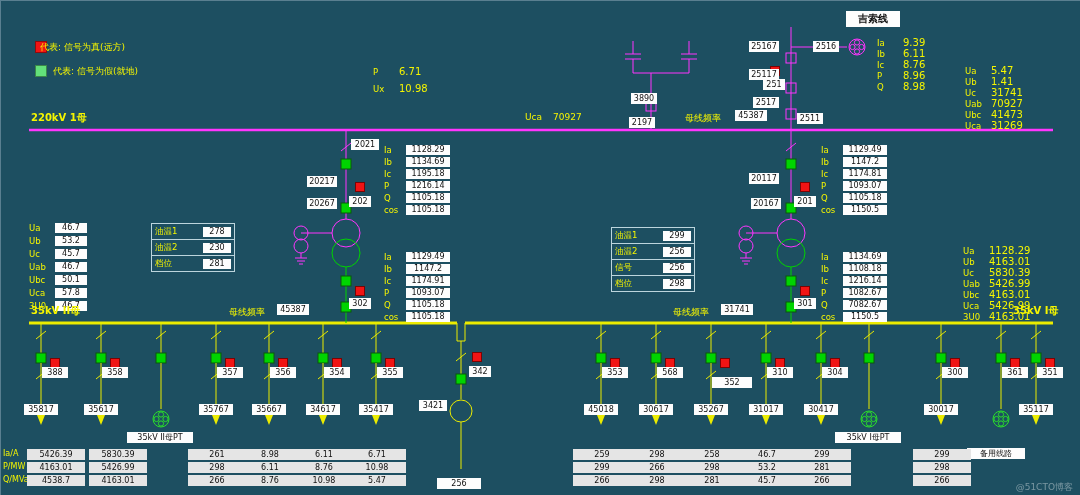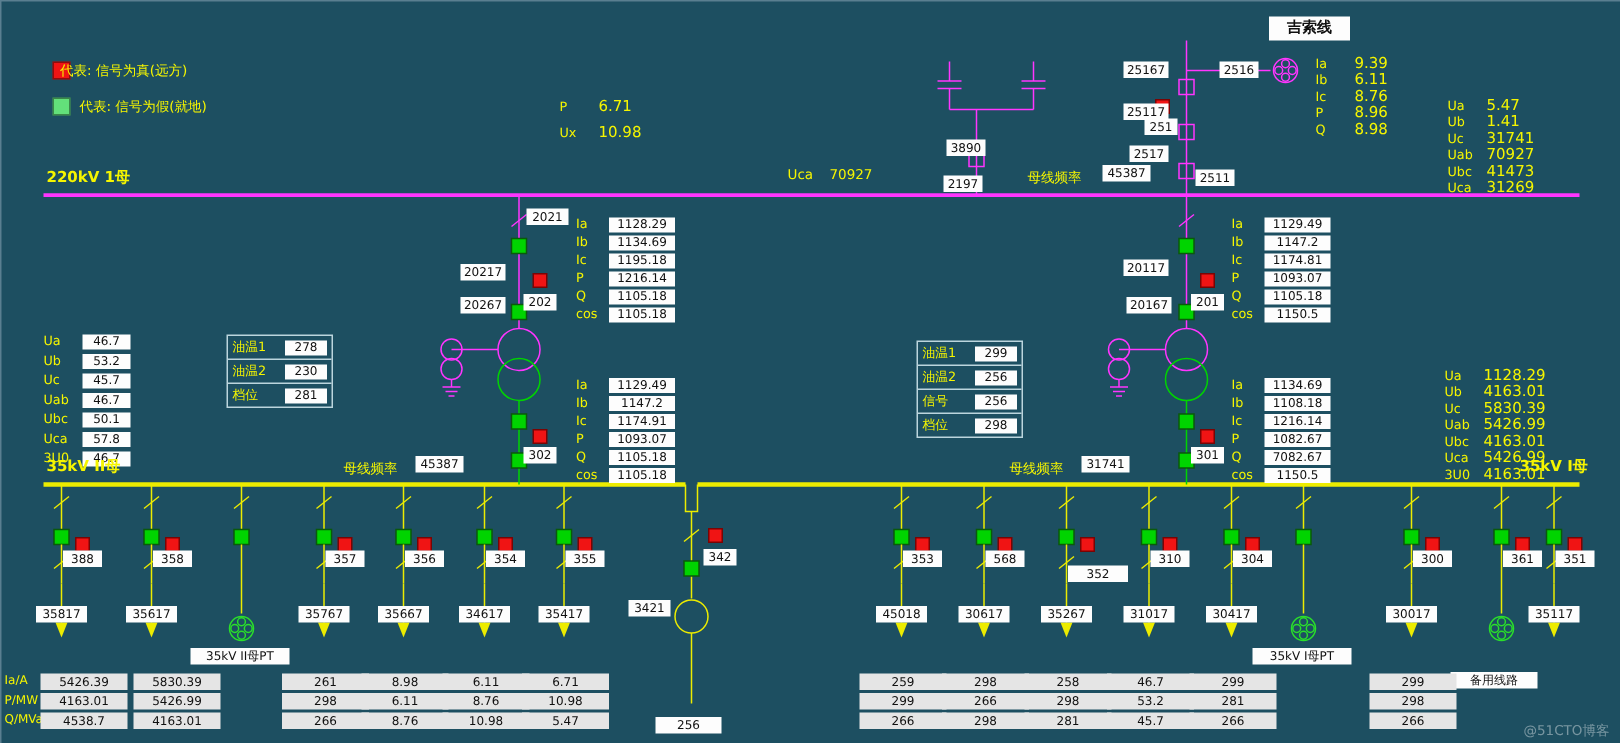--- a/index.html
+++ b/index.html
@@ -17,21 +17,21 @@
   .mblock .row{display:flex;height:12px;align-items:center}
   .mblock .lab{color:#f5f500;font-size:8.5px;width:22px}
   .mblock .val{background:#fdfdfd;color:#101010;font-size:8px;width:44px;height:10px;line-height:10px;text-align:center}
   .vpanel .row{display:flex;height:13px;align-items:center}
   .vpanel .lab{color:#f5f500;font-size:8.5px;width:26px}
   .vpanel .val{background:#fdfdfd;color:#101010;font-size:8px;width:32px;height:10px;line-height:10px;text-align:center}
   .yblock .row{display:flex;height:11px;align-items:center}
   .yblock .lab{color:#f5f500;font-size:8.5px;width:26px}
   .yblock .val{color:#f5f500;font-size:10px}
   .otable{position:absolute;border:1px solid #bcd5dd}
-  .otable .row{display:flex;align-items:center;border-bottom:1px solid #bcd5dd;height:15px;padding:0 3px;gap:5px}
+  .otable .row{display:flex;align-items:center;border-bottom:1px solid #bcd5dd;height:15px;padding:0 3px;gap:18px}
   .otable .row:last-child{border-bottom:none}
   .otable .lab{color:#f5f500;font-size:8.5px;width:30px}
   .otable .val{background:#fdfdfd;color:#101010;font-size:8px;width:28px;height:10px;line-height:10px;text-align:center}
   .bcol{position:absolute;width:58px}
   .bcol .v{background:#e5e5e5;color:#101010;font-size:8px;height:11px;line-height:11px;text-align:center;margin-bottom:2px}
   .watermark{position:absolute;right:8px;bottom:2px;color:rgba(255,255,255,.4);font-size:9px}
 </style>
 </head>
 <body>
 

